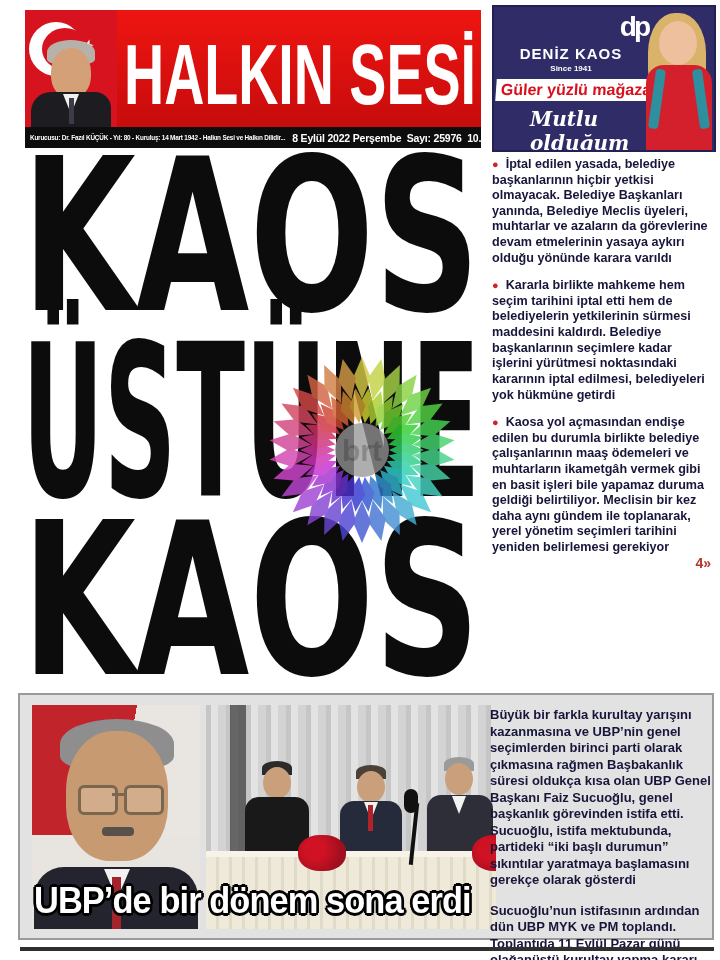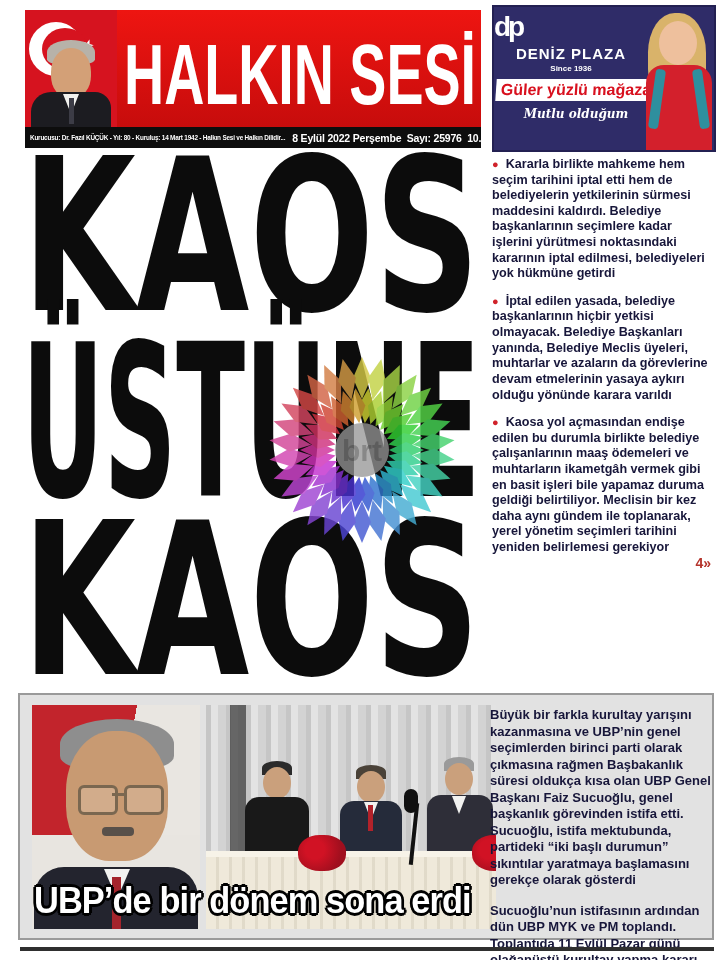--- a/index.html
+++ b/index.html
@@ -20,27 +20,27 @@
   .masthead-title-svg{position:absolute;left:96px;top:14px;width:358px;height:100px;overflow:visible;}
   .masthead-title-svg text{fill:#fff;font-weight:bold;font-family:"Liberation Sans",sans-serif;}
   
   .dateline{position:absolute;left:25px;top:127px;width:456px;height:21px;background:#0d0d0d;
             display:flex;align-items:center;box-sizing:border-box;padding:0 5px;color:#fff;}
   .founder-line{font-size:6.4px;font-weight:bold;letter-spacing:-0.2px;white-space:nowrap;}
   .issue-line{font-size:10.5px;font-weight:bold;margin-left:7px;white-space:pre;letter-spacing:-0.2px;}
   
   .ad{position:absolute;left:492px;top:5px;width:224px;height:147px;background:#2f2c68;
       border:2px solid #232052;box-sizing:border-box;overflow:hidden;color:#fff;}
-  .ad-logo{position:absolute;left:0;width:154px;top:4px;text-align:left;font-size:28px;font-weight:bold;letter-spacing:-3px;}
+  .ad-logo{position:absolute;left:0;width:154px;top:4px;text-align:right;font-size:28px;font-weight:bold;letter-spacing:-3px;}
   .ad-brand{position:absolute;left:0;width:154px;top:38px;text-align:center;font-size:15px;font-weight:bold;letter-spacing:1px;}
   .ad-since{position:absolute;left:0;width:154px;top:57px;text-align:center;font-size:8px;font-weight:bold;}
   .ad-banner{position:absolute;left:2px;top:72px;width:160px;background:#fff;color:#d8101e;
              font-size:16px;font-weight:bold;text-align:center;padding:2px 0;transform:skewX(-4deg);}
-  .ad-slogan{position:absolute;left:0;top:100px;width:164px;text-align:center;
-             font-family:"DejaVu Serif",serif;font-style:italic;font-weight:bold;font-size:12px;line-height:1.2;}
+  .ad-slogan{position:absolute;left:0;top:100px;width:164px;
+             font-family:"DejaVu Serif",serif;font-style:italic;font-weight:bold;font-size:20px;line-height:1.2;padding-left:36px;}
   .girl-hair{position:absolute;right:8px;top:6px;width:58px;height:86px;background:#d9b36a;border-radius:46% 46% 35% 35%;}
   .girl-head{position:absolute;right:17px;top:14px;width:38px;height:44px;background:#eec09d;border-radius:50%;}
   .girl-shirt{position:absolute;right:2px;top:58px;width:66px;height:89px;background:#d3202c;border-radius:18px 18px 0 0;}
   .girl-strap-left{position:absolute;right:52px;top:62px;width:10px;height:60px;background:#2e8f9e;transform:rotate(8deg);border-radius:4px;}
   .girl-strap-right{position:absolute;right:8px;top:62px;width:10px;height:60px;background:#2e8f9e;transform:rotate(-8deg);border-radius:4px;}
   
   .headline-svg{position:absolute;left:20px;top:152px;width:462px;height:540px;overflow:visible;}
   .headline-svg text{fill:#0c0c0c;font-weight:bold;font-family:"DejaVu Sans","Liberation Sans",sans-serif;}
   
   .watermark{position:absolute;left:262px;top:350px;width:200px;height:200px;opacity:0.82;z-index:5;}
@@ -110,22 +110,22 @@
     </svg>
   </div>
 
   <div class="dateline">
     <span class="founder-line">Kurucusu: Dr. Fazıl KÜÇÜK - Yıl: 80 - Kuruluş: 14 Mart 1942 - Halkın Sesi ve Halkın Dilidir...</span>
     <span class="issue-line">8 Eylül 2022 Perşembe  Sayı: 25976  10.00 TL</span>
   </div>
 
   <div class="ad">
     <div class="ad-logo">dp</div>
-    <div class="ad-brand">DENİZ PLAZA</div>
-    <div class="ad-since">Since 1936</div>
+    <div class="ad-brand">DENİZ KAOS</div>
+    <div class="ad-since">Since 1941</div>
     <div class="ad-banner">Güler yüzlü mağaza</div>
     <div class="ad-slogan">
       <div>Mutlu olduğum</div>
     </div>
     <div class="girl-hair"></div>
     <div class="girl-head"></div>
     <div class="girl-shirt"></div>
     <div class="girl-strap-left"></div>
     <div class="girl-strap-right"></div>
   </div>
@@ -198,22 +198,22 @@
         <polygon points="0,-62 8,-44 0,-27 -8,-44" transform="rotate(330)" fill="hsl(18,62%,50%)"></polygon>
         <polygon points="0,-62 8,-44 0,-27 -8,-44" transform="rotate(342)" fill="hsl(30,62%,50%)"></polygon>
         <polygon points="0,-62 8,-44 0,-27 -8,-44" transform="rotate(354)" fill="hsl(42,62%,50%)"></polygon>
       </g>
     <circle r="27" fill="#969696" opacity="0.93"></circle>
     <text y="11" text-anchor="middle" font-size="30" font-weight="bold" fill="#6f6f6f" font-family="Liberation Sans, sans-serif">brt</text>
   </svg>
 
   <div class="lead-col">
     <ul>
+      <li><span class="dot">●</span><span>İptal edilen yasada, belediye başkanlarının hiçbir yetkisi olmayacak. Belediye Başkanları yanında, Belediye Meclis üyeleri, muhtarlar ve azaların da görevlerine devam etmelerinin yasaya aykırı olduğu yönünde karara varıldı</span></li>
       <li><span class="dot">●</span><span>Kararla birlikte mahkeme hem seçim tarihini iptal etti hem de belediyelerin yetkilerinin sürmesi maddesini kaldırdı. Belediye başkanlarının seçimlere kadar işlerini yürütmesi noktasındaki kararının iptal edilmesi, belediyeleri yok hükmüne getirdi</span></li>
-      <li><span class="dot">●</span><span>İptal edilen yasada, belediye başkanlarının hiçbir yetkisi olmayacak. Belediye Başkanları yanında, Belediye Meclis üyeleri, muhtarlar ve azaların da görevlerine devam etmelerinin yasaya aykırı olduğu yönünde karara varıldı</span></li>
       <li><span class="dot">●</span><span>Kaosa yol açmasından endişe edilen bu durumla birlikte belediye çalışanlarının maaş ödemeleri ve muhtarların ikametgâh vermek gibi en basit işleri bile yapamaz duruma geldiği belirtiliyor. Meclisin bir kez daha aynı gündem ile toplanarak, yerel yönetim seçimleri tarihini yeniden belirlemesi gerekiyor</span></li>
     </ul>
     <span class="pageref">4»</span>
   </div>
 
   <div class="bbox">
     <div class="photo1">
       <div class="p1-red"></div>
       <div class="p1-hair"></div>
       <div class="p1-head"></div>

